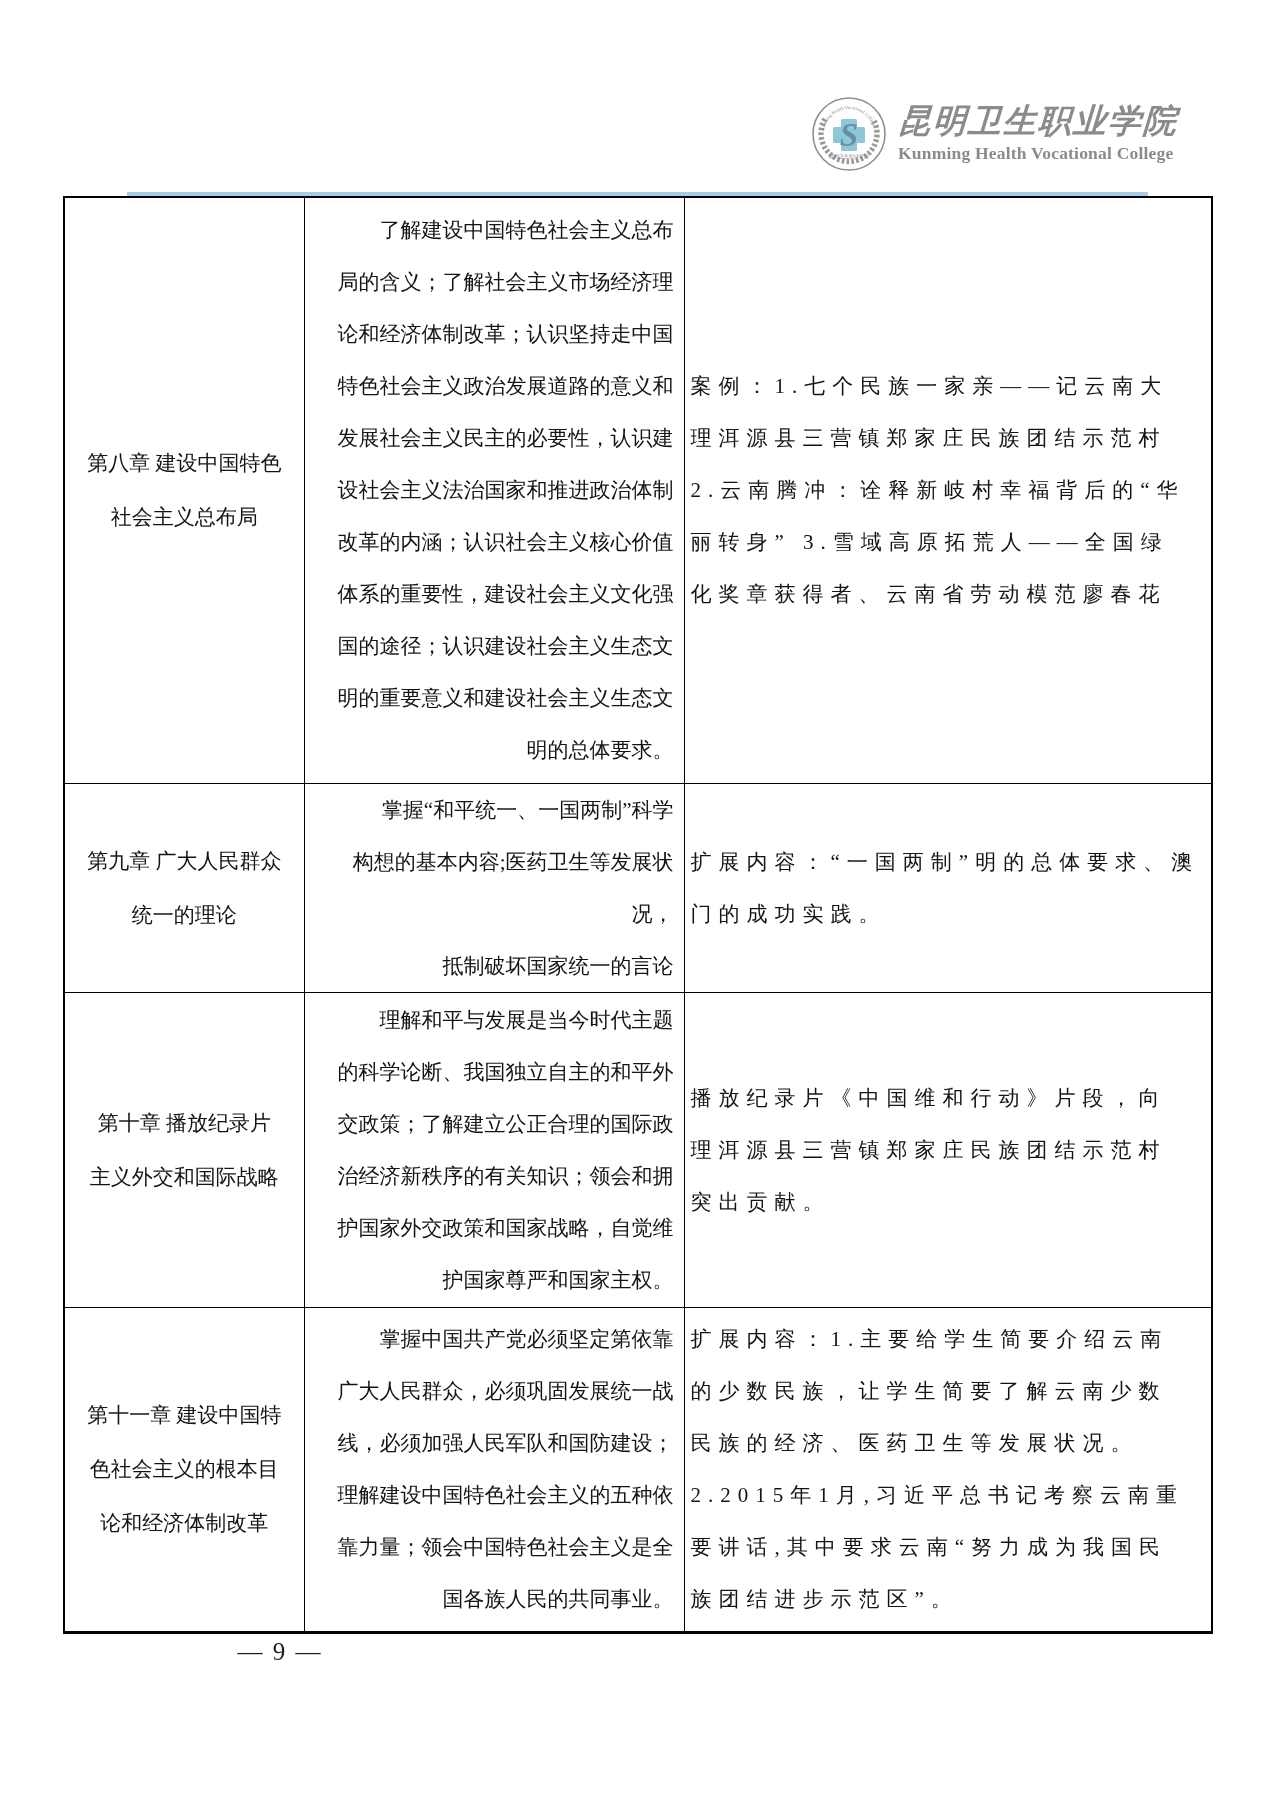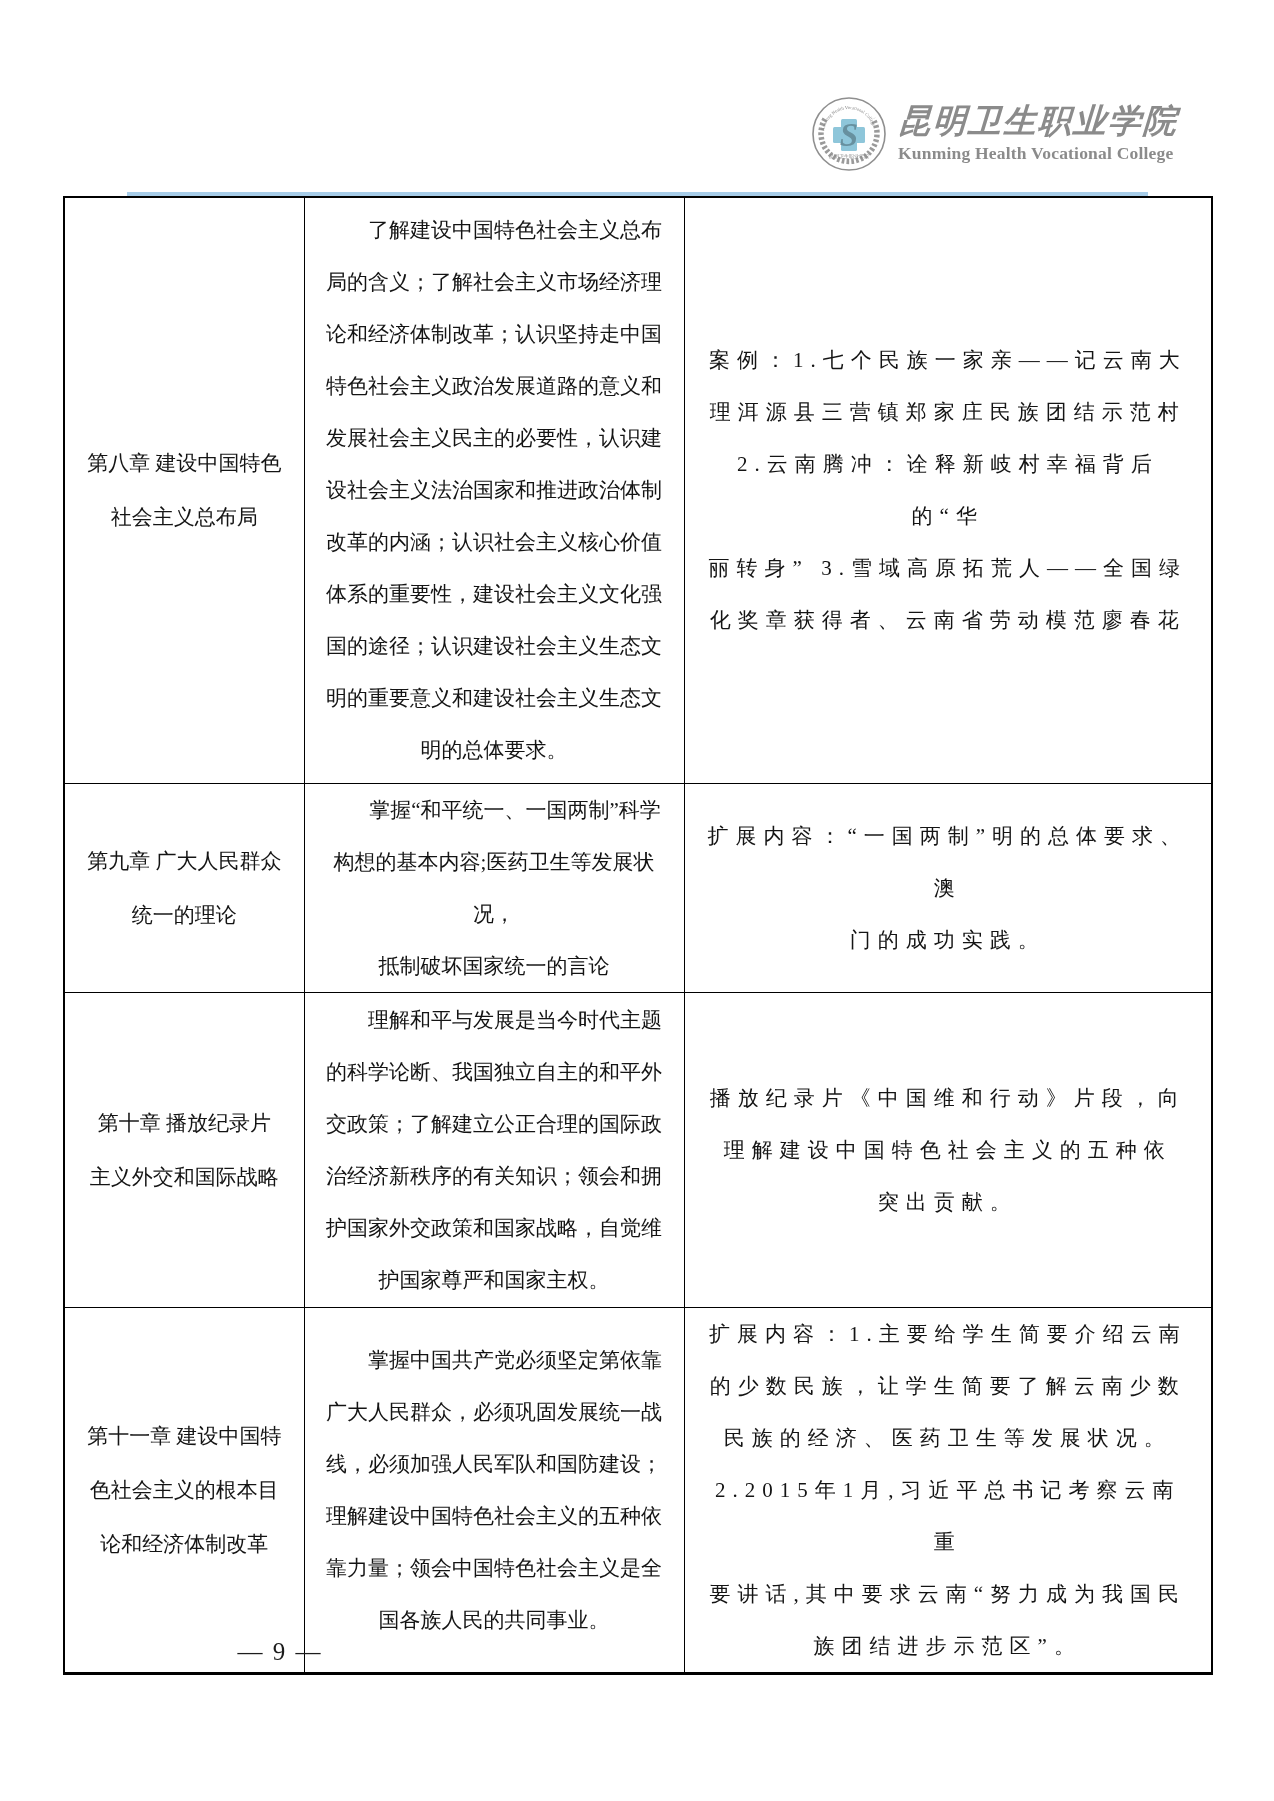--- a/index.html
+++ b/index.html
@@ -37,25 +37,25 @@
   }
   tr.r1{height:586px;}
   tr.r2{height:185px;}
   tr.r3{height:315px;}
   tr.r4{height:325px;}
   td.chapter{
     text-align:center;white-space:pre-line;line-height:54px;padding:12px 8px;
   }
   td.objectives{
     white-space:pre-line;line-height:52px;padding:0 10px;
-    text-indent:2em;text-align:center;
+    text-indent:2em;text-align:right;
   }
   td.extension{
-    white-space:pre-line;line-height:52px;padding:0 20px;
-    letter-spacing:7px;text-align:center;
+    white-space:pre-line;line-height:52px;padding:0 6px;
+    letter-spacing:7px;text-align:left;
   }
   
   .pageno{
     position:absolute;left:210px;top:1638px;width:140px;
     text-align:center;font-size:25px;color:#1c1c1c;letter-spacing:2px;
   }
 </style>
 </head>
 <body>
 
@@ -120,21 +120,21 @@
       <tr class="r3">
         <td class="chapter">第十章 播放纪录片
 主义外交和国际战略</td>
         <td class="objectives">理解和平与发展是当今时代主题
 的科学论断、我国独立自主的和平外
 交政策；了解建立公正合理的国际政
 治经济新秩序的有关知识；领会和拥
 护国家外交政策和国家战略，自觉维
 护国家尊严和国家主权。</td>
         <td class="extension">播放纪录片《中国维和行动》片段，向
-理解建设中国特色社会主义的五种依
+理洱源县三营镇郑家庄民族团结示范村
 突出贡献。</td>
       </tr>
       <tr class="r4">
         <td class="chapter">第十一章 建设中国特
 色社会主义的根本目
 论和经济体制改革</td>
         <td class="objectives">掌握中国共产党必须坚定第依靠
 广大人民群众，必须巩固发展统一战
 线，必须加强人民军队和国防建设；
 理解建设中国特色社会主义的五种依

